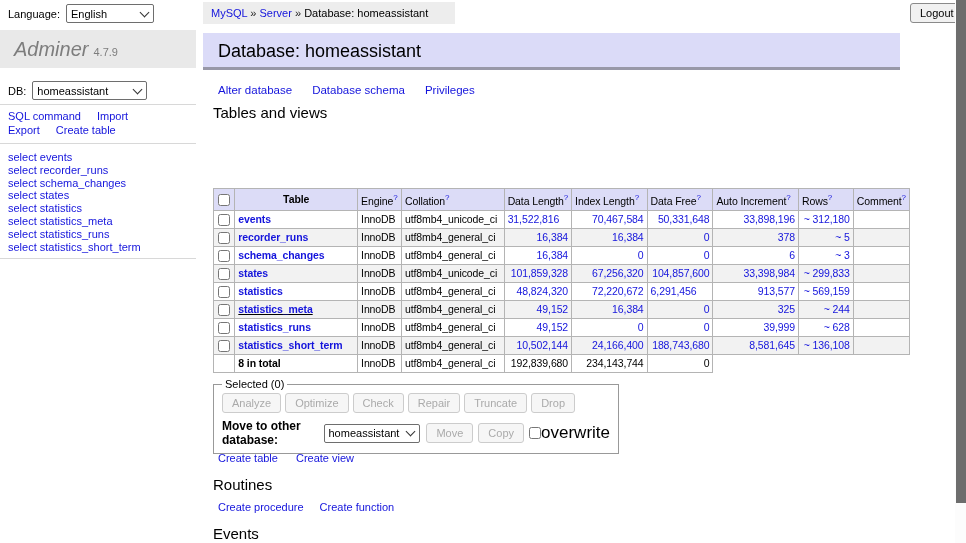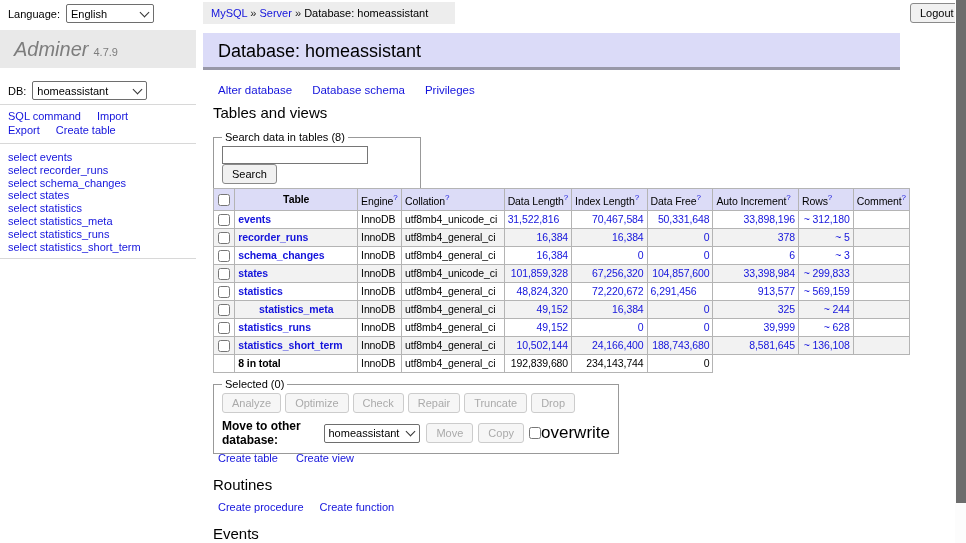--- a/index.html
+++ b/index.html
@@ -126,25 +126,20 @@
 <div id="content">
   <div class="breadcrumb"><a class="link" href="#">MySQL</a><span class="bc-sep"> » </span><a class="link" href="#">Server</a><span class="bc-sep"> » </span><span>Database: homeassistant</span></div>
   <div class="titlebar">
     <span>Database: homeassistant</span>
   </div>
   <div class="actions">
     <a class="link" href="#">Alter database</a><a class="link" href="#">Database schema</a><a class="link" href="#">Privileges</a>
   </div>
   <h3 class="abs h-tables">Tables and views</h3>
 
-  <fieldset class="search-fs">
-    <legend>Search data in tables (8)</legend>
-    <input type="text" class="tinput" value="" style="">
-    <button class="btn">Search</button>
-  </fieldset>
 
   <div class="tbl-wrap">
     <table>
       <colgroup id="cols">
           <col style="width:22px">
           <col style="width:124px">
           <col style="width:44px">
           <col style="width:103px">
           <col style="width:67px">
           <col style="width:76px">
@@ -225,21 +220,21 @@
             <td style="text-align: left;">utf8mb4_general_ci</td>
             <td style="text-align: right;"><a class="link" href="#">48,824,320</a></td>
             <td style="text-align: right;"><a class="link" href="#">72,220,672</a></td>
             <td style="text-align: left;"><a class="link" href="#">6,291,456</a></td>
             <td style="text-align: right;"><a class="link" href="#">913,577</a></td>
             <td style="text-align: right;"><a class="link" href="#">~ 569,159</a></td>
             <td style="text-align: left;"></td>
           </tr>
           <tr class="odd">
             <td class="chk"><input type="checkbox" style=""></td>
-            <td style="text-align: center;"><a class="link bold" href="#">statistics_meta</a></td>
+            <td style="text-align: left; text-decoration: underline;"><a class="link bold" href="#">statistics_meta</a></td>
             <td style="text-align: left;">InnoDB</td>
             <td style="text-align: left;">utf8mb4_general_ci</td>
             <td style="text-align: right;"><a class="link" href="#">49,152</a></td>
             <td style="text-align: right;"><a class="link" href="#">16,384</a></td>
             <td style="text-align: right;"><a class="link" href="#">0</a></td>
             <td style="text-align: right;"><a class="link" href="#">325</a></td>
             <td style="text-align: right;"><a class="link" href="#">~ 244</a></td>
             <td style="text-align: left;"></td>
           </tr>
           <tr>

